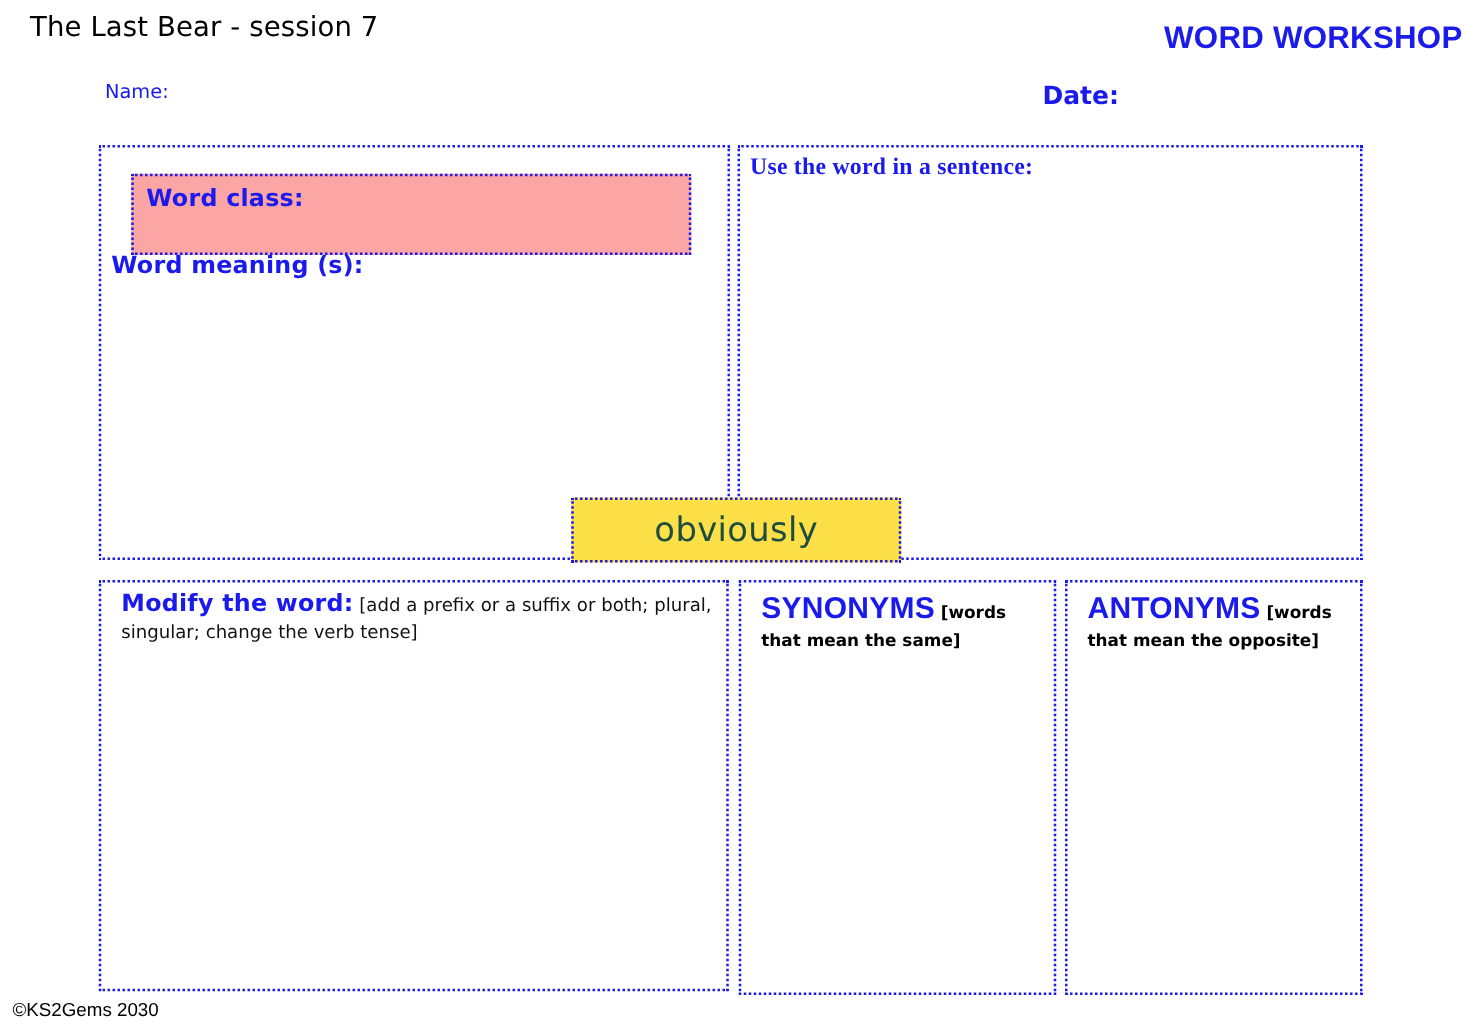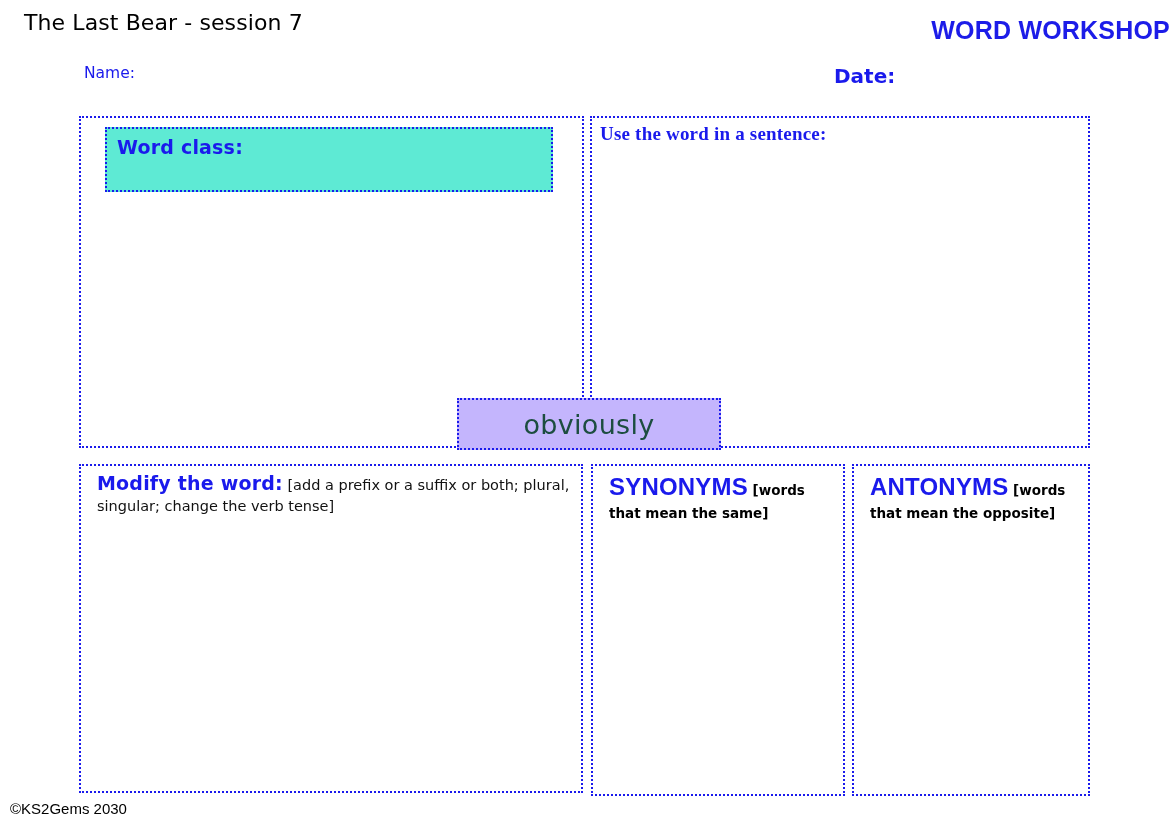--- a/index.html
+++ b/index.html
@@ -69,25 +69,25 @@
   #panel-word-meaning {
     left: 79px;
     top: 116px;
     width: 505px;
     height: 332px;
   }
   #word-class-box {
     position: absolute;
     box-sizing: border-box;
     left: 24px;
-    top: 9px;
+    top: 21px;
     width: 448px;
     height: 65px;
     border: 2px dotted #1a1aec;
-    background: #5eead4;
+    background: #fca5a5;
   }
   #word-class-label {
     position: absolute;
     left: 10px;
     top: 7px;
     font-family: "DejaVu Sans", sans-serif;
     font-weight: bold;
     font-size: 19px;
     color: #1a1aec;
     letter-spacing: .2px;
@@ -123,21 +123,21 @@
 
   
   #word-badge {
     position: absolute;
     box-sizing: border-box;
     left: 457px;
     top: 398px;
     width: 264px;
     height: 52px;
     border: 2px dotted #1a1aec;
-    background: #c4b5fd;
+    background: #fde047;
     display: flex;
     align-items: center;
     justify-content: center;
     z-index: 5;
   }
   #word-badge-text {
     font-family: "DejaVu Sans", sans-serif;
     font-size: 27px;
     color: #1d4d40;
     letter-spacing: .3px;
@@ -213,20 +213,21 @@
 
 <div id="session-label">The Last Bear - session 7</div>
 <div id="page-title">WORD WORKSHOP</div>
 <div id="name-label">Name:</div>
 <div id="date-label">Date:</div>
 
 <div class="panel" id="panel-word-meaning">
   <div id="word-class-box">
     <div id="word-class-label">Word class:</div>
   </div>
+  <div id="word-meaning-label">Word meaning (s):</div>
 </div>
 
 <div class="panel" id="panel-sentence">
   <div id="sentence-label">Use the word in a sentence:</div>
 </div>
 
 <div id="word-badge">
   <span id="word-badge-text">obviously</span>
 </div>
 

